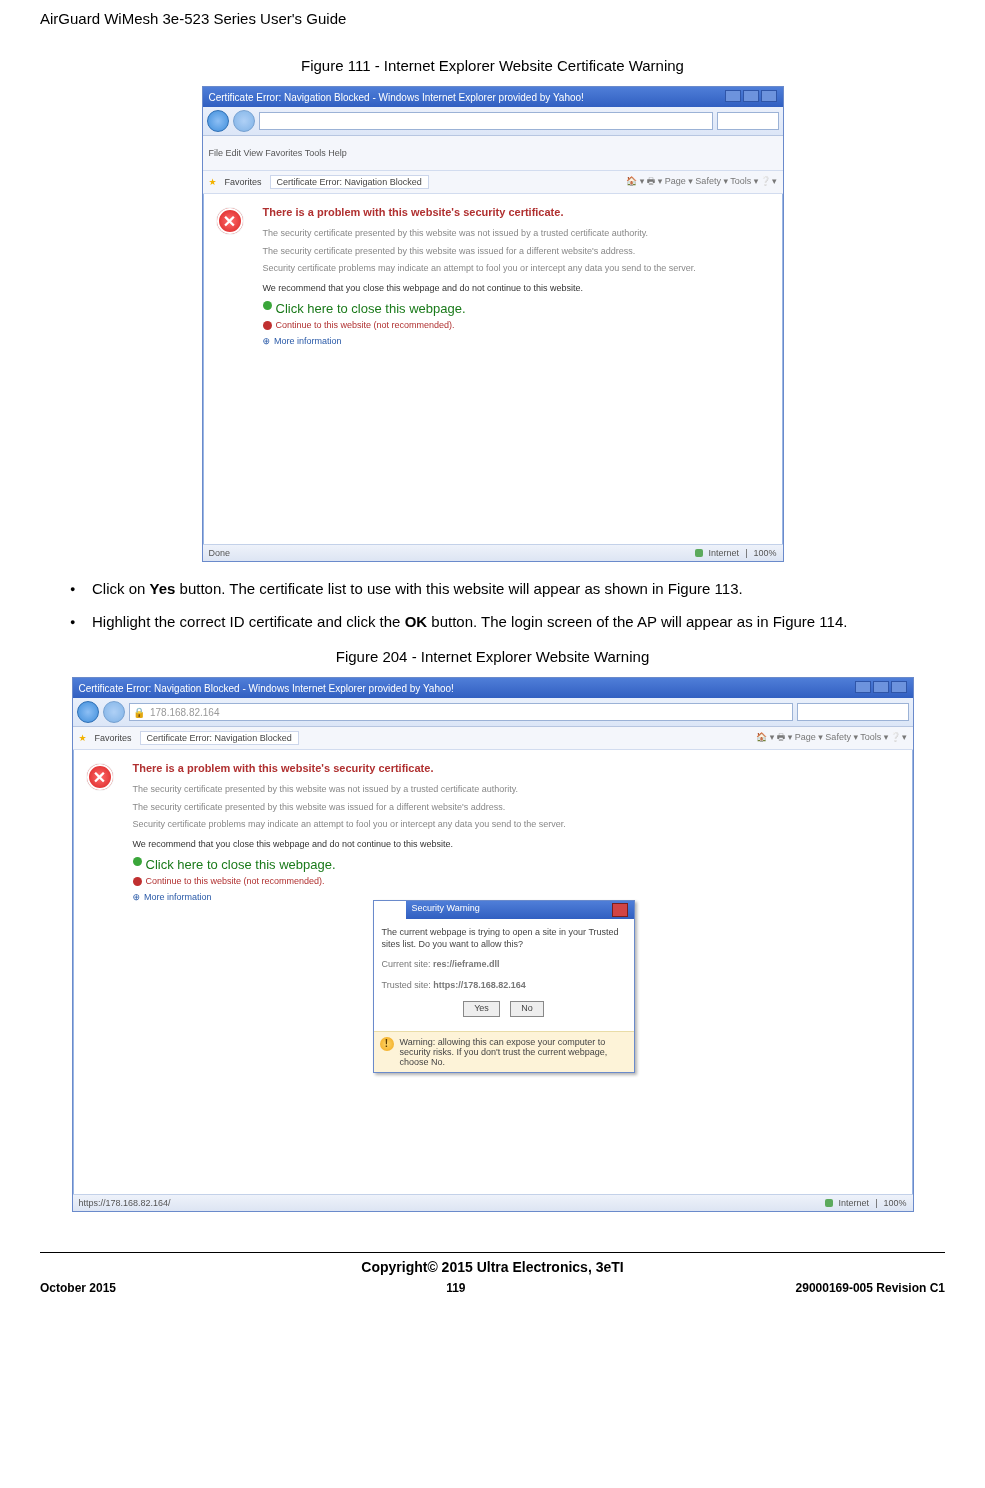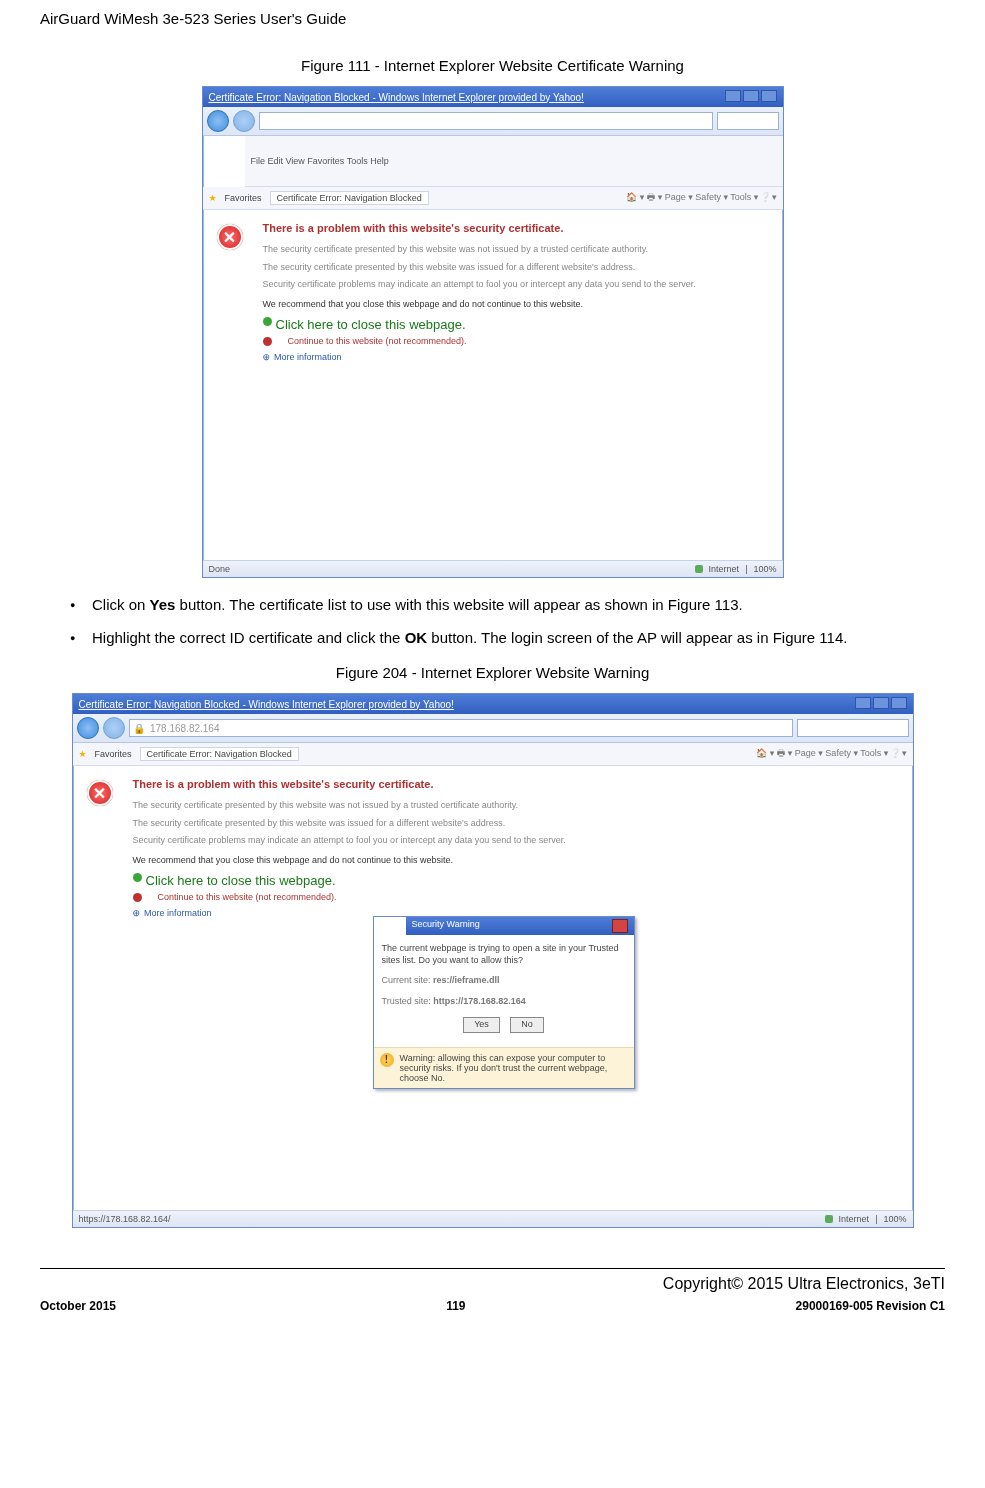--- a/index.html
+++ b/index.html
@@ -54,58 +54,57 @@
     background: #fff;
   }
   .ie-titlebar {
     background: linear-gradient(#4f7ed8,#315fc1);
     color: #fff;
     padding: 3px 6px;
     font-size: 10px;
     display:flex;
     justify-content:space-between;
     align-items:center;
-    text-decoration:underline;
   }
   .titlebar-btns span{
     display:inline-block;width:14px;height:10px;background:#6d93dd;margin-left:2px;border:1px solid #2f55a8;
   }
   .ie-nav {
     background: linear-gradient(#eaf0fb,#dce6f7);
     padding: 3px 4px;
     display:flex;
     align-items:center;
     gap:4px;
     border-bottom:1px solid #b7c6e1;
   }
   .nav-btn{
     width:20px;height:20px;border-radius:50%;background:radial-gradient(#8dbff5,#3f8edb);border:1px solid #2e6fb5;
   }
   .addr{flex:1;height:16px;background:#fff;border:1px solid #9bb2d6;}
-  .ie-menu{background:#f4f6fb;padding:20px 6px;font-size:9px;color:#555;border-bottom:1px solid #d2dcef;margin-left:42px;}
+  .ie-menu{background:#f4f6fb;padding:12px 6px;font-size:9px;color:#555;border-bottom:1px solid #d2dcef;}
   .ie-favbar{background:#f4f6fb;padding:3px 6px;font-size:9px;border-bottom:1px solid #d2dcef;display:flex;justify-content:space-between;}
   .fav-left{display:flex;gap:8px;align-items:center;}
   .star{color:#f2b200;}
   .tab-indicator{display:flex;gap:4px;align-items:center;color:#777;}
   .ie-content{
     padding:12px 40px 12px 60px;
     min-height:300px;
     position:relative;
   }
   .shield{
     position:absolute;left:14px;top:14px;width:26px;height:26px;border-radius:50%;
     background:radial-gradient(#ff6b6b,#d11515);
     display:flex;align-items:center;justify-content:center;color:#fff;font-weight:bold;font-size:16px;
     box-shadow:inset 0 0 0 2px #fff,0 0 1px #888;
   }
   .cert-head{color:#b03030;font-weight:bold;font-size:11px;margin-bottom:10px;}
   .cert-p{color:#888;font-size:9px;margin:6px 0;line-height:1.3;}
   .cert-rec{color:#333;font-size:9px;margin:8px 0;}
   .link-green{color:#1a7a1a;font-size:13px;margin:4px 0;display:flex;align-items:flex-start;gap:4px;}
-  .link-red{color:#b03030;font-size:9px;margin:4px 0;display:flex;align-items:center;gap:16px;}
+  .link-red{color:#b03030;font-size:9px;margin:4px 0;display:flex;align-items:center;gap:4px;}
   .link-blue{color:#2a5aa8;font-size:9px;margin:6px 0;display:flex;align-items:center;gap:4px;}
   .bullet-dot{width:9px;height:9px;border-radius:50%;display:inline-block;}
   .bg-green{background:#3aa63a;}
   .bg-red{background:#c03030;}
   .ie-status{background:linear-gradient(#eef2fa,#dde5f3);border-top:1px solid #c3d1e9;padding:3px 6px;font-size:9px;color:#555;display:flex;justify-content:space-between;}
   .status-right{display:flex;align-items:center;gap:6px;padding-left:20px;}
   .lock{width:8px;height:8px;background:#5caa5c;border-radius:2px;}
   
   .ie-window.wide{width:840px;}
   .ie-window.narrow{width:580px;}
@@ -121,21 +120,21 @@
   .sec-title{background:linear-gradient(#4f7ed8,#315fc1);color:#fff;padding:2px 6px;display:flex;justify-content:space-between;margin-left:32px;}
   .sec-close{width:14px;height:12px;background:#d34444;border:1px solid #7a1f1f;}
   .sec-body{padding:8px;color:#444;line-height:1.3;}
   .sec-row{margin:9px 0;color:#777;}
   .sec-btns{text-align:center;margin:6px 0;}
   .sec-btn{display:inline-block;border:1px solid #888;background:#eee;padding:1px 10px;margin:0 4px;font-size:9px;}
   .sec-warn{background:#fdf3d8;border-top:1px solid #e9dca7;padding:5px 6px;display:flex;gap:6px;align-items:flex-start;}
   .warn-ico{width:14px;height:14px;background:radial-gradient(#ffd76a,#f0a518);border-radius:50%;display:flex;align-items:center;justify-content:center;font-weight:bold;color:#5a3a00;font-size:10px;flex-shrink:0;}
   
   .foot-sep{border-top:1px solid #000;margin:40px 0 6px 0;}
-  .foot-center{text-align:right;font-size:16px;font-weight:normal;margin-bottom:6px;}
+  .foot-center{text-align:center;font-size:14px;font-weight:bold;margin-bottom:6px;}
   .foot-row{display:flex;justify-content:space-between;font-size:12px;font-weight:bold;}
 </style>
 </head>
 <body>
 <div class="page">
 
 <div class="doc-title">AirGuard WiMesh 3e-523 Series User's Guide</div>
 
 <div class="fig-caption">Figure 111 - Internet Explorer Website Certificate Warning</div>
 

